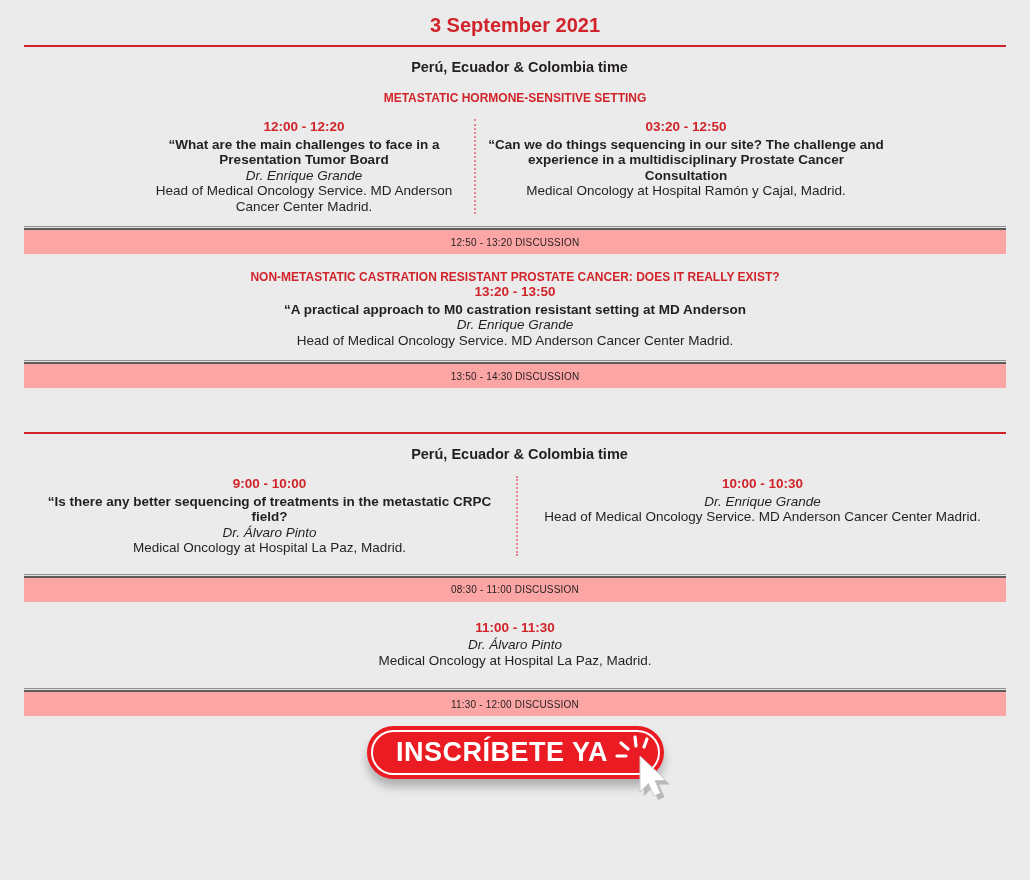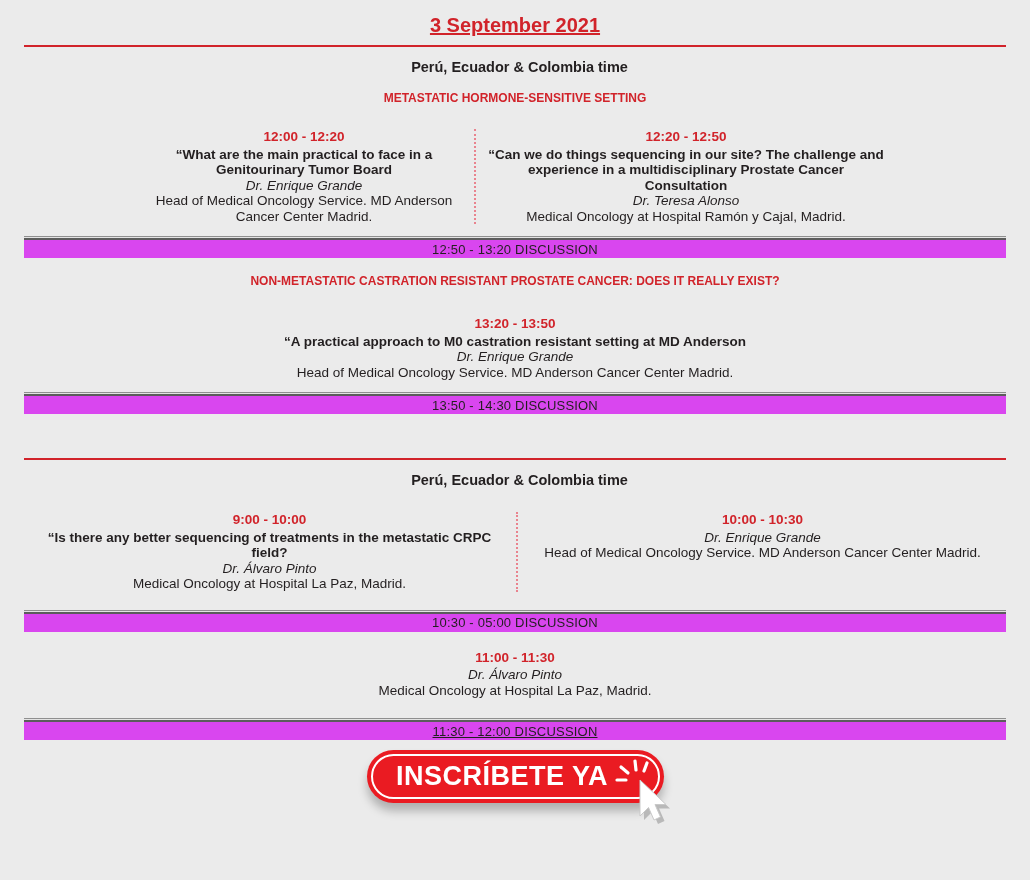--- a/index.html
+++ b/index.html
@@ -12,56 +12,56 @@
   html,body{margin:0;padding:0;}
   body{
     width:1030px;height:880px;overflow:hidden;
     background:var(--bg);
     font-family:"Liberation Sans","DejaVu Sans",sans-serif;
     color:var(--ink);
     -webkit-font-smoothing:antialiased;
   }
   .date-heading{
     padding-top:14px;text-align:center;
-    font-size:20px;font-weight:bold;color:var(--red);text-decoration:underline;
+    font-size:20px;font-weight:bold;color:var(--red);
   }
   .red-rule{height:2px;background:var(--red);margin:8px 24px 0;}
   .timezone{margin-top:12px;text-align:center;font-size:14.5px;font-weight:bold;padding-left:9px;}
   .section-heading{
     margin-top:16px;text-align:center;
     font-size:12px;font-weight:bold;color:var(--red);
   }
-  .cols{display:flex;justify-content:center;align-items:stretch;margin-top:24px;}
+  .cols{display:flex;justify-content:center;align-items:stretch;margin-top:14px;}
   .col{text-align:center;font-size:13.5px;line-height:15.5px;padding:0 10px;box-sizing:border-box;}
   .col.w340{width:340px;}
   .col.w420{width:420px;}
   .col.w493{width:493px;text-align:center;}
   .col.w489{width:489px;}
   .dotted-divider{width:0;border-left:2px dotted var(--dot);}
   .session-time{font-size:13.5px;font-weight:bold;color:var(--red);margin-bottom:2px;}
   .session-title{font-weight:bold;}
   .session-speaker{font-style:italic;}
-  .single-session{margin-top:28px;text-align:center;font-size:13.5px;line-height:15.5px;}
+  .single-session{margin-top:0;text-align:center;font-size:13.5px;line-height:15.5px;}
   .single-session .inner{max-width:920px;margin:0 auto;}
   .discussion{margin:12px 24px 0;}
   .discussion .dbl-border{
     height:4px;
     background:linear-gradient(to bottom,
       #8f8f8f 0,#8f8f8f 1px,
       #e3e3e3 1px,#e3e3e3 2px,
       #5c5c5c 2px,#5c5c5c 4px);
   }
   .discussion .bar-body{
-    background:#d946ef;height:18px;
+    background:#fca5a5;height:24px;
     display:flex;align-items:center;justify-content:center;
-    font-size:13px;letter-spacing:.2px;
+    font-size:10px;letter-spacing:.2px;
   }
   .day2{margin-top:44px;}
   .mt18{margin-top:18px;}
-  .mt20{margin-top:20px;text-decoration:underline;}
+  .mt20{margin-top:20px;}
   .cta-row{text-align:center;margin-top:10px;}
   .cta-button{
     position:relative;display:inline-block;
     width:297px;height:53px;
     background:var(--btn-red);
     border:none;border-radius:27px;
     box-shadow:0 8px 10px rgba(0,0,0,.25);
     cursor:pointer;
   }
   .cta-outline{
@@ -85,29 +85,28 @@
 <div>
   <div class="date-heading">3 September 2021</div>
   <div class="red-rule"></div>
   <div class="timezone">Perú, Ecuador &amp; Colombia time</div>
 
   <div class="section-heading">METASTATIC HORMONE-SENSITIVE SETTING</div>
 
   <div class="cols">
     <div class="col w340">
       <div class="session-time">12:00 - 12:20</div>
-      <div class="session-title">“What are the main practical to face in a Genitourinary Tumor Board</div>
+      <div class="session-title">“What are the main challenges to face in a Presentation Tumor Board</div>
       <div class="session-speaker">Dr. Enrique Grande</div>
       <div class="session-affiliation">Head of Medical Oncology Service. MD Anderson Cancer Center Madrid.</div>
     </div>
     <div class="dotted-divider"></div>
     <div class="col w420">
-      <div class="session-time">12:20 - 12:50</div>
+      <div class="session-time">03:20 - 12:50</div>
       <div class="session-title">“Can we do things sequencing in our site? The challenge and experience in a multidisciplinary Prostate Cancer Consultation</div>
-      <div class="session-speaker">Dr. Teresa Alonso</div>
       <div class="session-affiliation">Medical Oncology at Hospital Ramón y Cajal, Madrid.</div>
     </div>
   </div>
 
   <div class="discussion">
     <div class="dbl-border"></div>
     <div class="bar-body">12:50 - 13:20 DISCUSSION</div>
   </div>
 
   <div class="section-heading">NON-METASTATIC CASTRATION RESISTANT PROSTATE CANCER: DOES IT REALLY EXIST?</div>
@@ -142,21 +141,21 @@
     <div class="dotted-divider"></div>
     <div class="col w489">
       <div class="session-time">10:00 - 10:30</div>
       <div class="session-speaker">Dr. Enrique Grande</div>
       <div class="session-affiliation">Head of Medical Oncology Service. MD Anderson Cancer Center Madrid.</div>
     </div>
   </div>
 
   <div class="discussion mt18">
     <div class="dbl-border"></div>
-    <div class="bar-body">10:30 - 05:00 DISCUSSION</div>
+    <div class="bar-body">08:30 - 11:00 DISCUSSION</div>
   </div>
 
   <div class="single-session mt18">
     <div class="inner">
       <div class="session-time">11:00 - 11:30</div>
       <div class="session-speaker">Dr. Álvaro Pinto</div>
       <div class="session-affiliation">Medical Oncology at Hospital La Paz, Madrid.</div>
     </div>
   </div>
 

